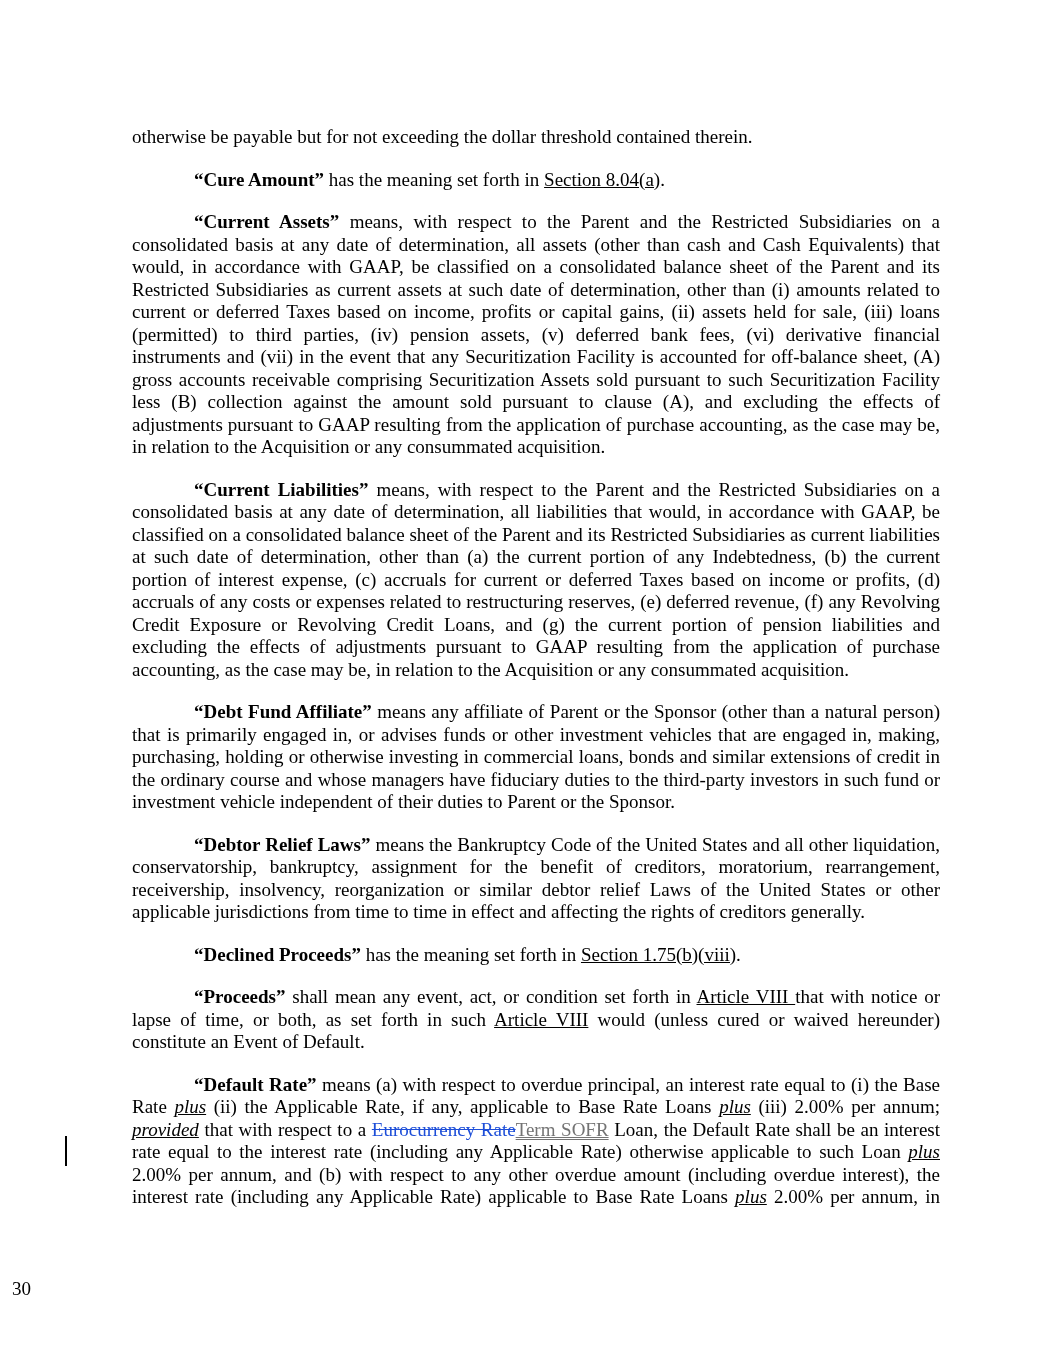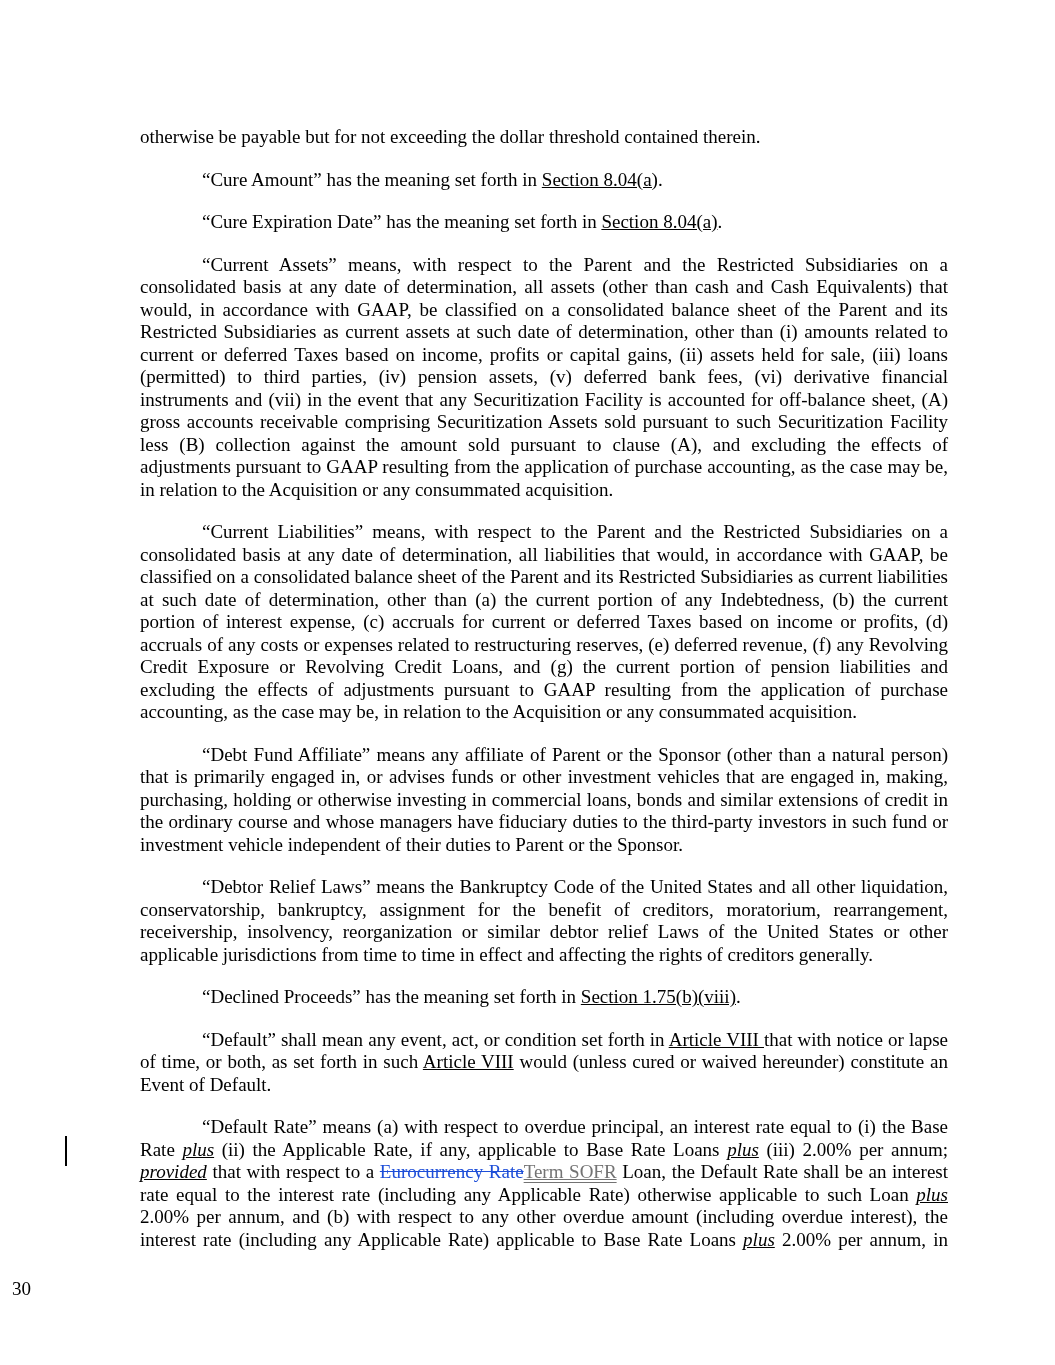--- a/index.html
+++ b/index.html
@@ -9,31 +9,31 @@
     height: 1365px;
     background: #ffffff;
     font-family: "Liberation Serif", serif;
     font-size: 19px;
     line-height: 22.5px;
     color: #000000;
     overflow: hidden;
   }
   .content {
     position: absolute;
-    left: 140px;
+    left: 132px;
     top: 126px;
     width: 808px;
   }
   .para {
     margin: 0 0 20px 0;
     text-align: justify;
   }
   .para.indent { text-indent: 62px; }
   .para.cont { text-align-last: justify; }
-  .b { font-weight: normal; margin-top: 33px; }
+  .b { font-weight: bold; margin-top: 33px; }
   .i { font-style: italic; text-decoration: underline; }
   .u { text-decoration: underline; }
   .del { color: #1d4ed8; text-decoration: line-through; }
   .ins { color: #737373; text-decoration: underline double; }
   .change-bar {
     position: absolute;
     left: 65px;
     top: 1136px;
     width: 2px;
     height: 30px;
@@ -49,23 +49,22 @@
   }
 </style>
 </head>
 <body>
 
 <div class="page">
   <div class="change-bar"></div>
   <div class="content">
       <p class="para"><span>otherwise be payable but for not exceeding the dollar threshold contained therein.</span></p>
       <p class="para indent"><span class="b">“Cure Amount”</span><span> has the meaning set forth in </span><span class="u">Section 8.04(a)</span><span>.</span></p>
-      <p class="para indent"><span class="b">“Cure Expiration Date”</span><span> has the meaning set forth in </span><span class="u">Section 8.04(a)</span><span>.</span></p>
       <p class="para indent"><span class="b">“Current Assets”</span><span> means, with respect to the Parent and the Restricted Subsidiaries on a consolidated basis at any date of determination, all assets (other than cash and Cash Equivalents) that would, in accordance with GAAP, be classified on a consolidated balance sheet of the Parent and its Restricted Subsidiaries as current assets at such date of determination, other than (i) amounts related to current or deferred Taxes based on income, profits or capital gains, (ii) assets held for sale, (iii) loans (permitted) to third parties, (iv) pension assets, (v) deferred bank fees, (vi) derivative financial instruments and (vii) in the event that any Securitization Facility is accounted for off-balance sheet, (A) gross accounts receivable comprising Securitization Assets sold pursuant to such Securitization Facility less (B) collection against the amount sold pursuant to clause (A), and excluding the effects of adjustments pursuant to GAAP resulting from the application of purchase accounting, as the case may be, in relation to the Acquisition or any consummated acquisition.</span></p>
       <p class="para indent"><span class="b">“Current Liabilities”</span><span> means, with respect to the Parent and the Restricted Subsidiaries on a consolidated basis at any date of determination, all liabilities that would, in accordance with GAAP, be classified on a consolidated balance sheet of the Parent and its Restricted Subsidiaries as current liabilities at such date of determination, other than (a) the current portion of any Indebtedness, (b) the current portion of interest expense, (c) accruals for current or deferred Taxes based on income or profits, (d) accruals of any costs or expenses related to restructuring reserves, (e) deferred revenue, (f) any Revolving Credit Exposure or Revolving Credit Loans, and (g) the current portion of pension liabilities and excluding the effects of adjustments pursuant to GAAP resulting from the application of purchase accounting, as the case may be, in relation to the Acquisition or any consummated acquisition.</span></p>
       <p class="para indent"><span class="b">“Debt Fund Affiliate”</span><span> means any affiliate of Parent or the Sponsor (other than a natural person) that is primarily engaged in, or advises funds or other investment vehicles that are engaged in, making, purchasing, holding or otherwise investing in commercial loans, bonds and similar extensions of credit in the ordinary course and whose managers have fiduciary duties to the third-party investors in such fund or investment vehicle independent of their duties to Parent or the Sponsor.</span></p>
       <p class="para indent"><span class="b">“Debtor Relief Laws”</span><span> means the Bankruptcy Code of the United States and all other liquidation, conservatorship, bankruptcy, assignment for the benefit of creditors, moratorium, rearrangement, receivership, insolvency, reorganization or similar debtor relief Laws of the United States or other applicable jurisdictions from time to time in effect and affecting the rights of creditors generally.</span></p>
       <p class="para indent"><span class="b">“Declined Proceeds”</span><span> has the meaning set forth in </span><span class="u">Section 1.75(b)(viii)</span><span>.</span></p>
-      <p class="para indent"><span class="b">“Default”</span><span> shall mean any event, act, or condition set forth in </span><span class="u">Article VIII </span><span>that with notice or lapse of time, or both, as set forth in such </span><span class="u">Article VIII</span><span> would (unless cured or waived hereunder) constitute an Event of Default.</span></p>
+      <p class="para indent"><span class="b">“Proceeds”</span><span> shall mean any event, act, or condition set forth in </span><span class="u">Article VIII </span><span>that with notice or lapse of time, or both, as set forth in such </span><span class="u">Article VIII</span><span> would (unless cured or waived hereunder) constitute an Event of Default.</span></p>
       <p class="para indent cont"><span class="b">“Default Rate”</span><span> means (a) with respect to overdue principal, an interest rate equal to (i) the Base Rate </span><span class="i">plus</span><span> (ii) the Applicable Rate, if any, applicable to Base Rate Loans </span><span class="i">plus</span><span> (iii) 2.00% per annum; </span><span class="i">provided</span><span> that with respect to a </span><span class="del">Eurocurrency Rate</span><span class="ins">Term SOFR</span><span> Loan, the Default Rate shall be an interest rate equal to the interest rate (including any Applicable Rate) otherwise applicable to such Loan </span><span class="i">plus</span><span> 2.00% per annum, and (b) with respect to any other overdue amount (including overdue interest), the interest rate (including any Applicable Rate) applicable to Base Rate Loans </span><span class="i">plus</span><span> 2.00% per annum, in</span></p>
     </div>
   <div class="footer">30</div>
 </div>
 
 </body></html>

